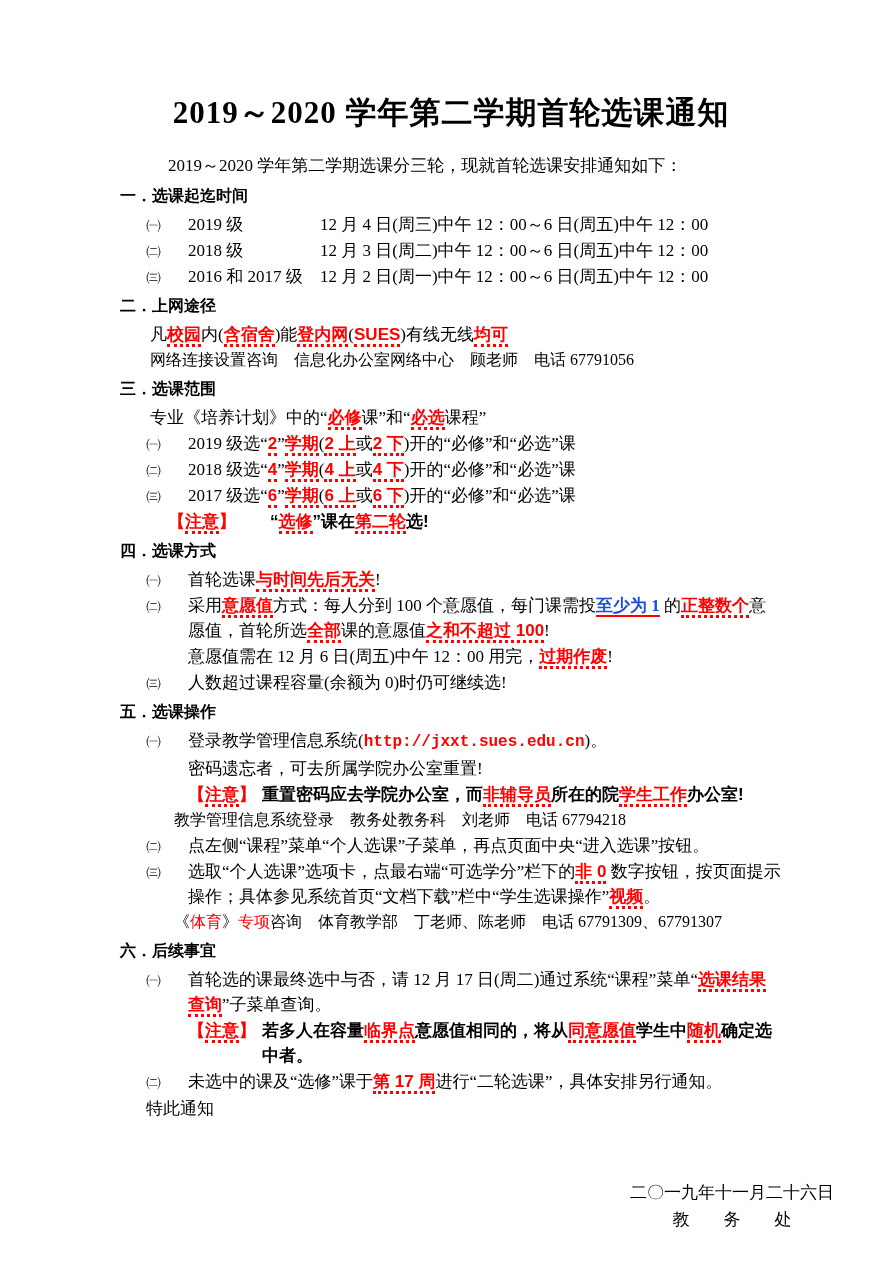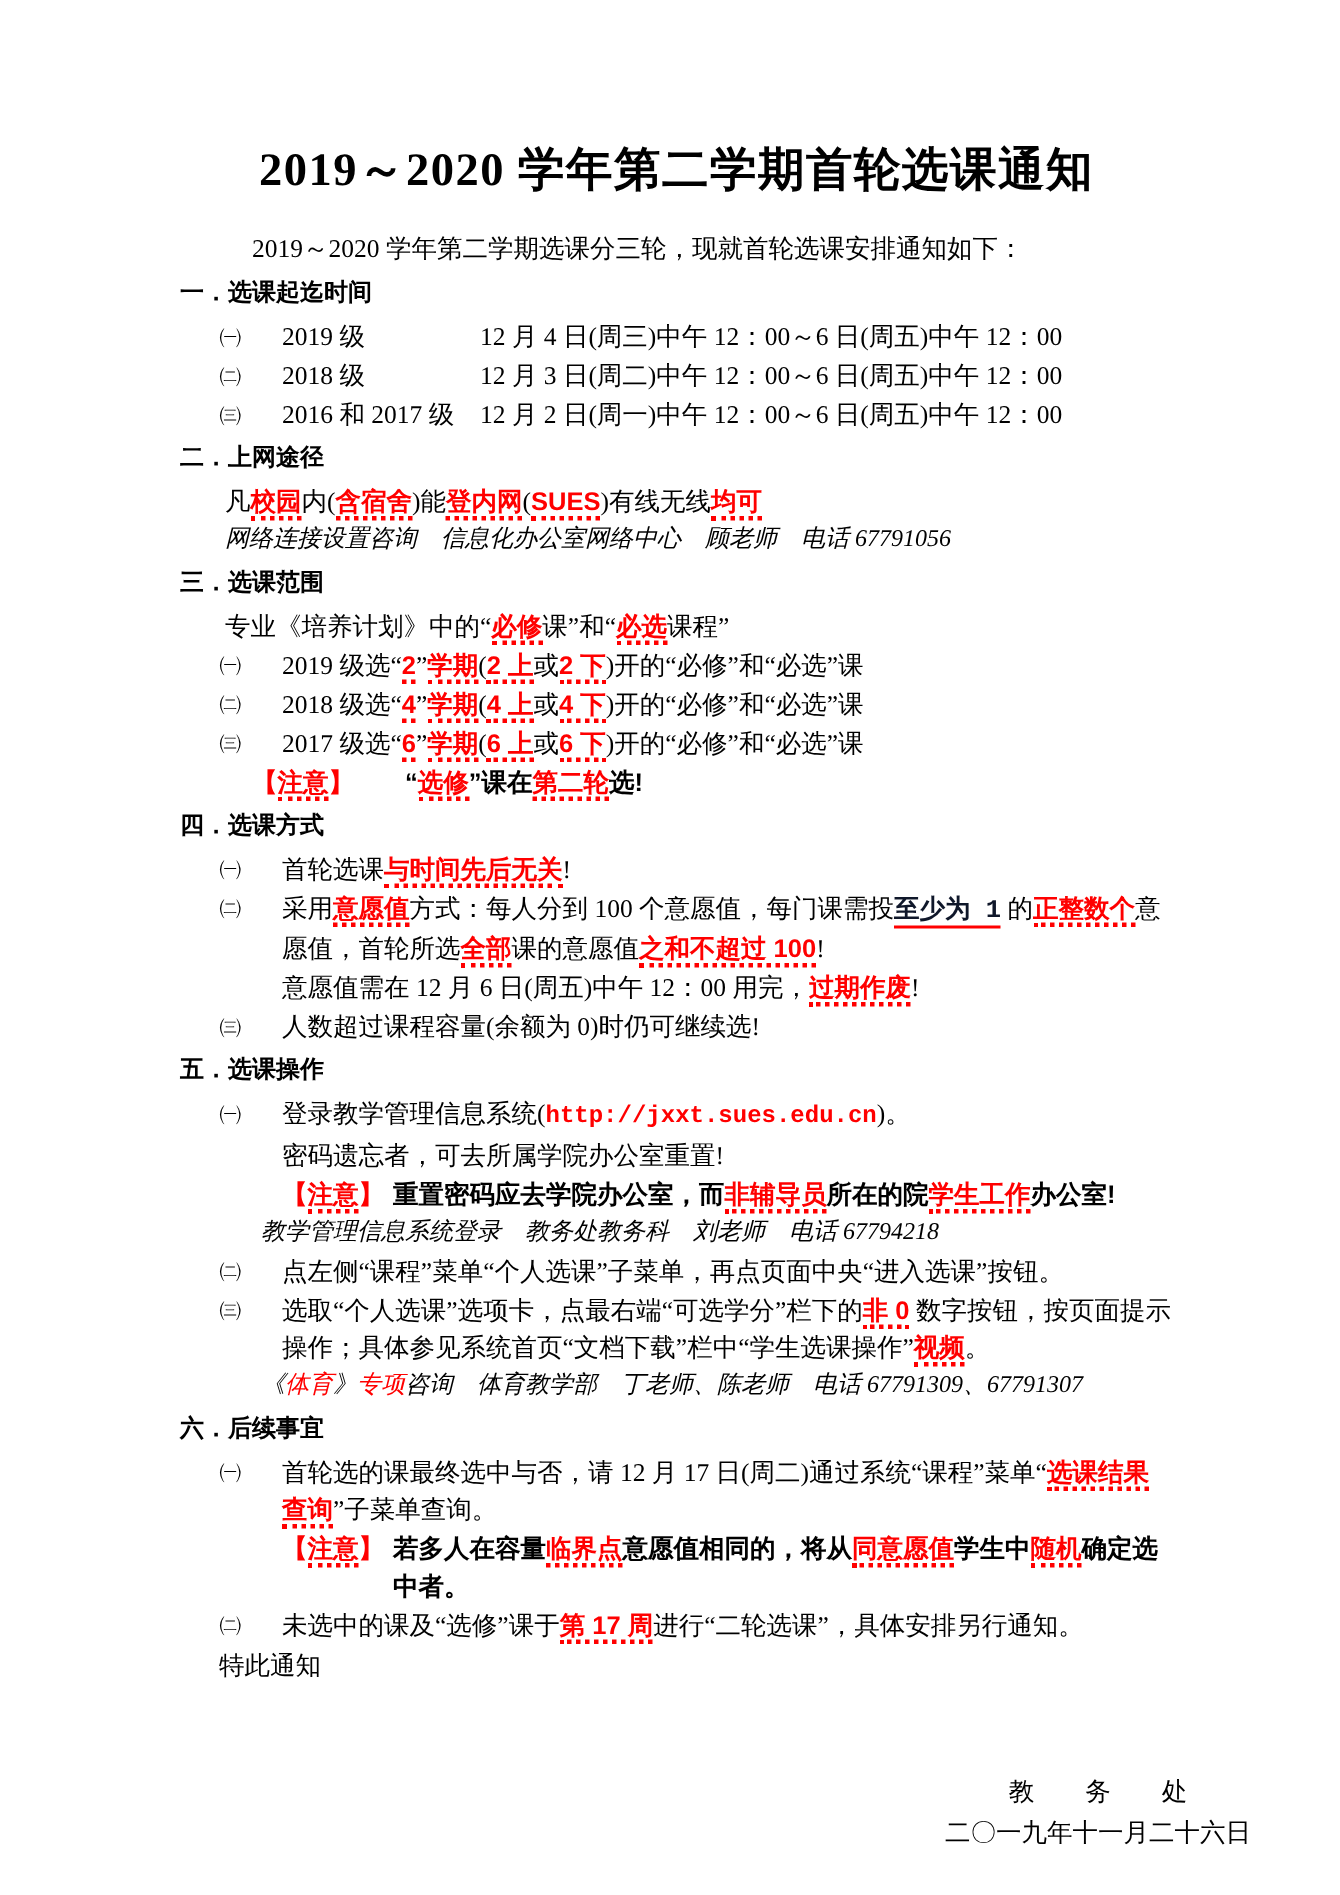--- a/index.html
+++ b/index.html
@@ -16,37 +16,37 @@
   .mk{position:absolute;left:26px;top:1px;font-size:15px;font-weight:400;
       font-family:"Liberation Serif","DejaVu Serif",serif;color:#000;}
   .sub{padding-left:68px;}
   .sub2{padding-left:30px;}
   .closing{padding-left:26px;margin-top:2px;}
   .col{display:inline-block;width:132px;}
   
   .r{color:#ff0000;font-weight:700;font-family:"Liberation Sans","DejaVu Sans",sans-serif;
      border-bottom:3px dotted #ff0000;}
   
-  .rs{color:#0f172a;font-weight:700;font-family:Liberation Mono, monospace;
+  .rs{color:#1d4ed8;font-weight:700;font-family:Liberation Serif, serif;
       border-bottom:2px solid #ff0000;}
   
   .rn{color:#ff0000;font-weight:700;font-family:"Liberation Sans","DejaVu Sans",sans-serif;}
   
   .u{color:#ff0000;font-weight:700;font-family:"Liberation Mono","DejaVu Sans Mono",monospace;
      font-size:16px;}
   
   .rk{color:#ff0000;}
   
   .note{font-family:"Liberation Sans","DejaVu Sans",sans-serif;font-weight:700;}
   .note-hang{padding-left:142px;}
   .note-label{position:absolute;left:68px;top:0;}
   .note3{padding-left:48px;}
   .note3 .lbl{margin-right:34px;}
   
-  .contact{font-style:italic;font-size:16px;line-height:24px;padding-left:54px;}
+  .contact{font-size:16px;line-height:24px;padding-left:54px;}
   .contact.c2{padding-left:30px;}
   .sign{width:320px;margin:58px 0 0 452px;text-align:center;font-size:17px;line-height:27px;}
 </style>
 </head>
 <body>
 
 <div class="page">
 
   <h1 class="title">2019～2020 学年第二学期首轮选课通知</h1>
 
@@ -121,17 +121,17 @@
   <div class="row note note-hang">
     <span class="note-label"><span class="rn">【</span><span class="r">注意</span><span class="rn">】</span></span><span><span>若多人在容量</span><span class="r">临界点</span><span>意愿值相同的，将从</span><span class="r">同意愿值</span><span>学生中</span><span class="r">随机</span><span>确定选中者。</span></span>
   </div>
   <div class="row item">
     <span class="mk">㈡</span><span><span>未选中的课及“选修”课于</span><span class="r">第 17 周</span><span>进行“二轮选课”，具体安排另行通知。</span></span>
   </div>
 
   <div class="row closing">特此通知</div>
 
   <div class="sign">
+    <div>二〇一九年十一月二十六日</div>
     <div>教　　务　　处</div>
-    <div>二〇一九年十一月二十六日</div>
   </div>
 
 </div>
 
 </body></html>

